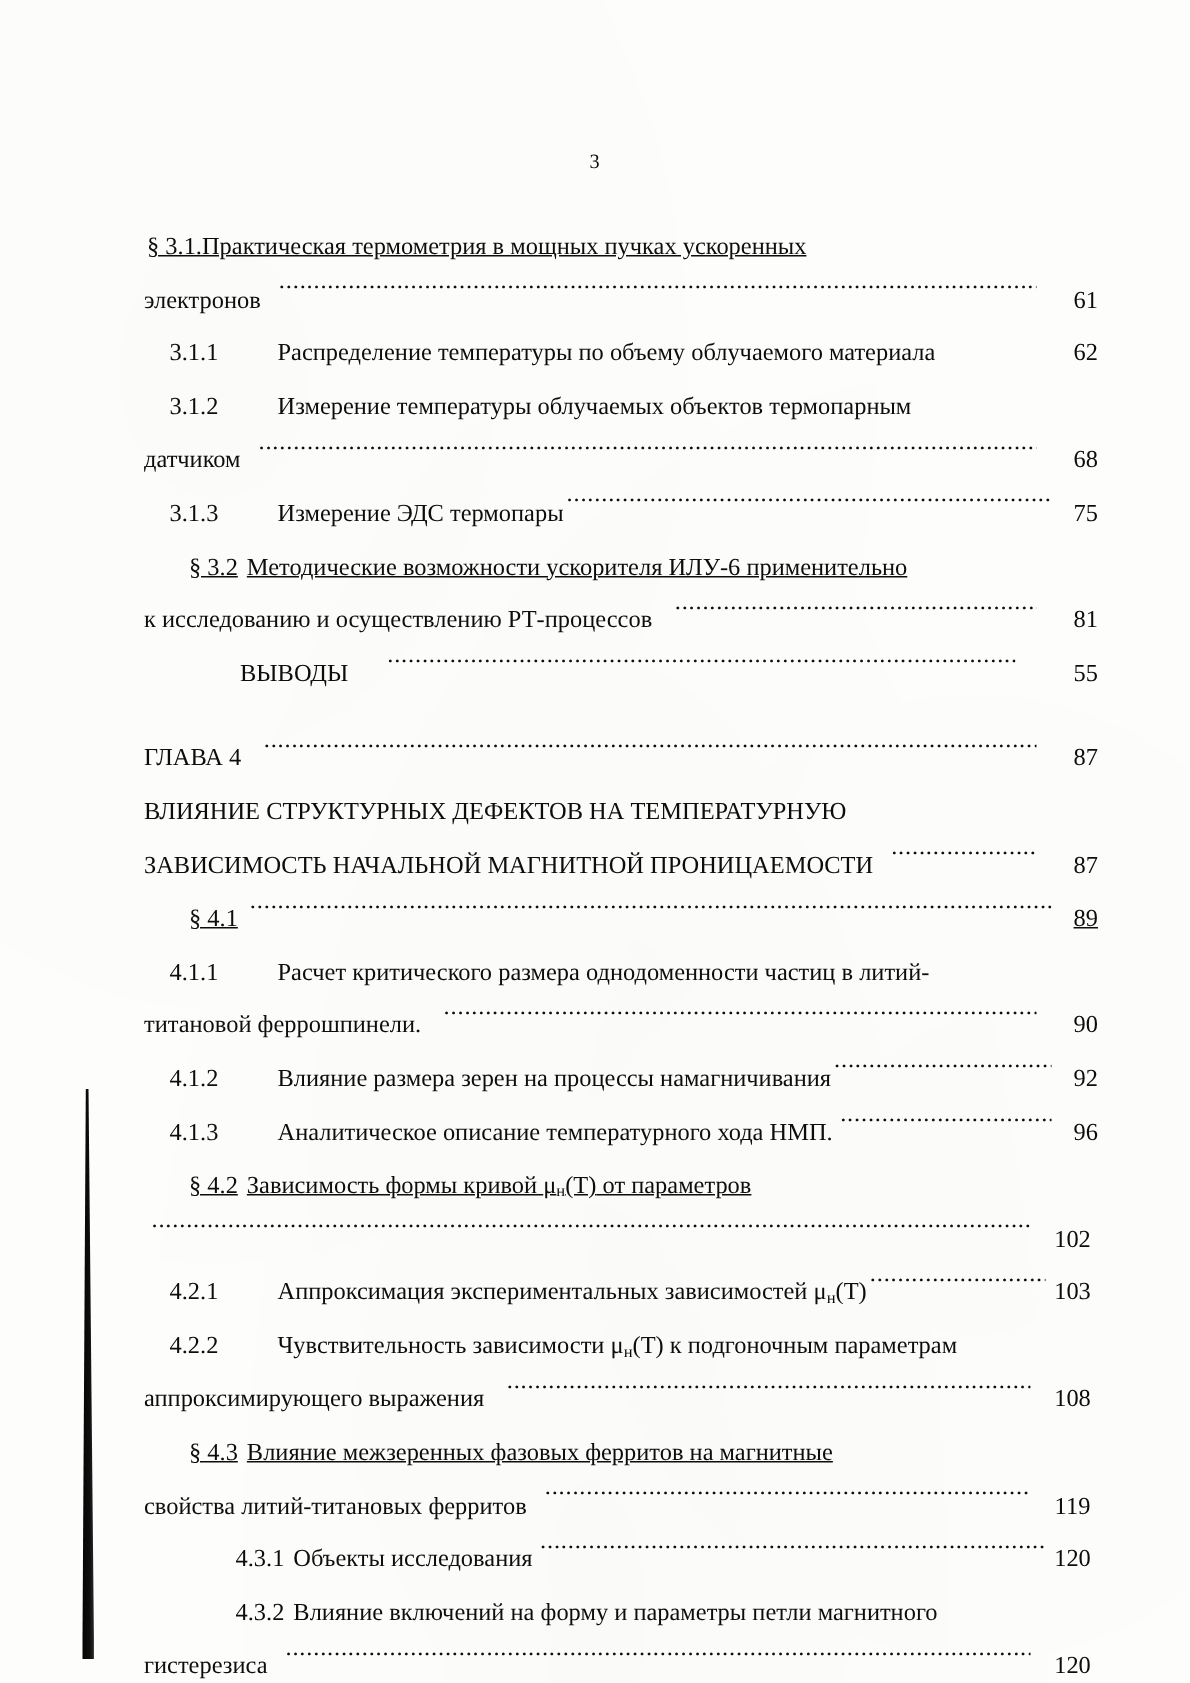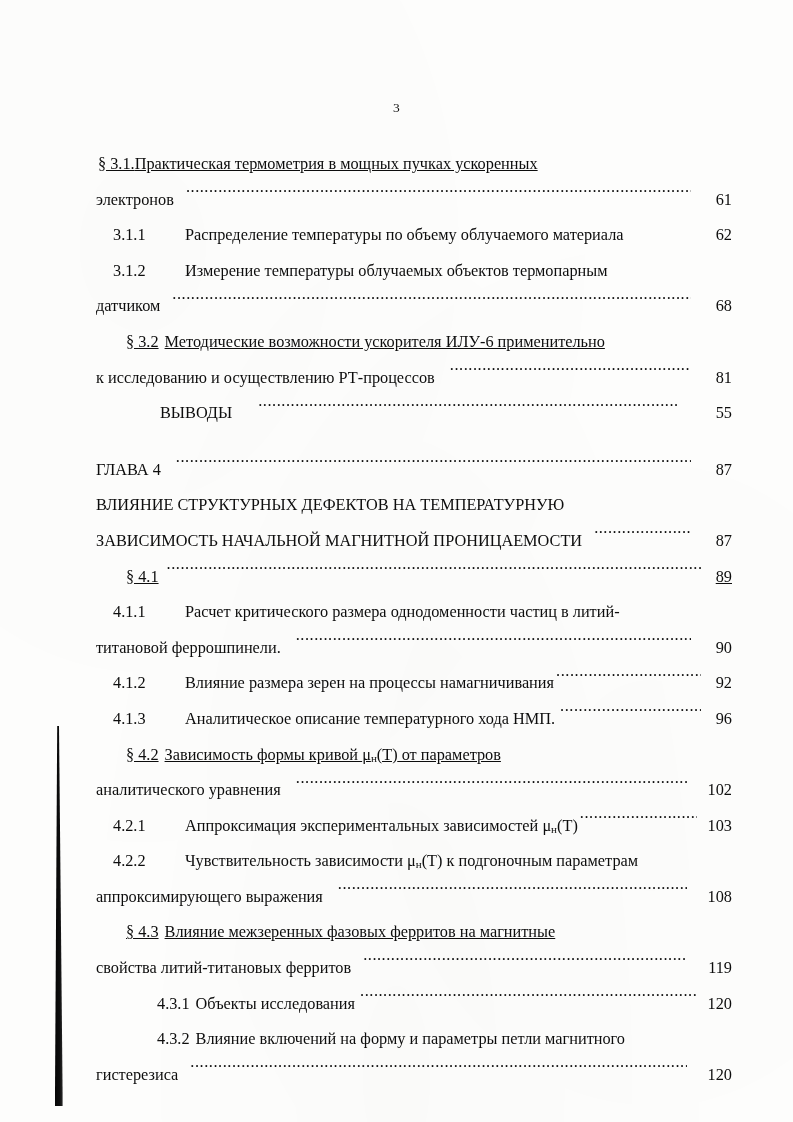--- a/index.html
+++ b/index.html
@@ -107,21 +107,21 @@
   }
   .leader.none::after { content: ""; }
   .leader.gap { margin-left: 5px; }
 
   .pg {
     flex: 0 0 auto;
     width: 30px;
     text-align: right;
     font-size: 16.3px;
   }
-  .pg.wide { width: 34px; }
+  .pg.wide { width: 34px; text-align: center; }
 
   
   .ind-0  { padding-left: 0px; gap: 10px; }
   .ind-1  { padding-left: 2px; text-decoration: underline; }
   .ind-2  { padding-left: 17px; }
   .ind-3  { padding-left: 33px; }
   .ind-4  { padding-left: 64px; gap: 24px; }
   .blank { height: 21px; }
 
   
@@ -186,20 +186,26 @@
       <span class="num col">3.1.2</span>
       <span class="txt">Измерение температуры облучаемых объектов термопарным</span>
       <span class="leader none"></span>
       <span class="pg"></span>
     </div>
     <div class="toc-line ind-0">
       <span class="txt">датчиком</span>
       <span class="leader"></span>
       <span class="pg">68</span>
     </div>
+    <div class="toc-line ind-2">
+      <span class="num col">3.1.3</span>
+      <span class="txt">Измерение ЭДС термопары</span>
+      <span class="leader"></span>
+      <span class="pg">75</span>
+    </div>
     <div class="toc-line ind-1">
       <span class="num tight">§ 3.2</span>
       <span class="txt">Методические возможности ускорителя ИЛУ-6 применительно</span>
       <span class="leader none"></span>
       <span class="pg"></span>
     </div>
     <div class="toc-line ind-0">
       <span class="txt">к исследованию и осуществлению РТ-процессов</span>
       <span class="leader gap"></span>
       <span class="pg">81</span>
@@ -253,21 +259,20 @@
       <span class="leader gap"></span>
       <span class="pg">96</span>
     </div>
     <div class="toc-line ind-1">
       <span class="num tight">§ 4.2</span>
       <span class="txt">Зависимость формы кривой <span>μ<span class="sub">н</span>(Т)</span> от параметров</span>
       <span class="leader none"></span>
       <span class="pg"></span>
     </div>
     <div class="toc-line ind-0">
-      <span class="txt">аналитического уравнения</span>
       <span class="leader gap"></span>
       <span class="pg wide">102</span>
     </div>
     <div class="toc-line ind-2">
       <span class="num col">4.2.1</span>
       <span class="txt">Аппроксимация экспериментальных зависимостей <span>μ<span class="sub">н</span>(Т)</span></span>
       <span class="leader"></span>
       <span class="pg wide">103</span>
     </div>
     <div class="toc-line ind-2">

